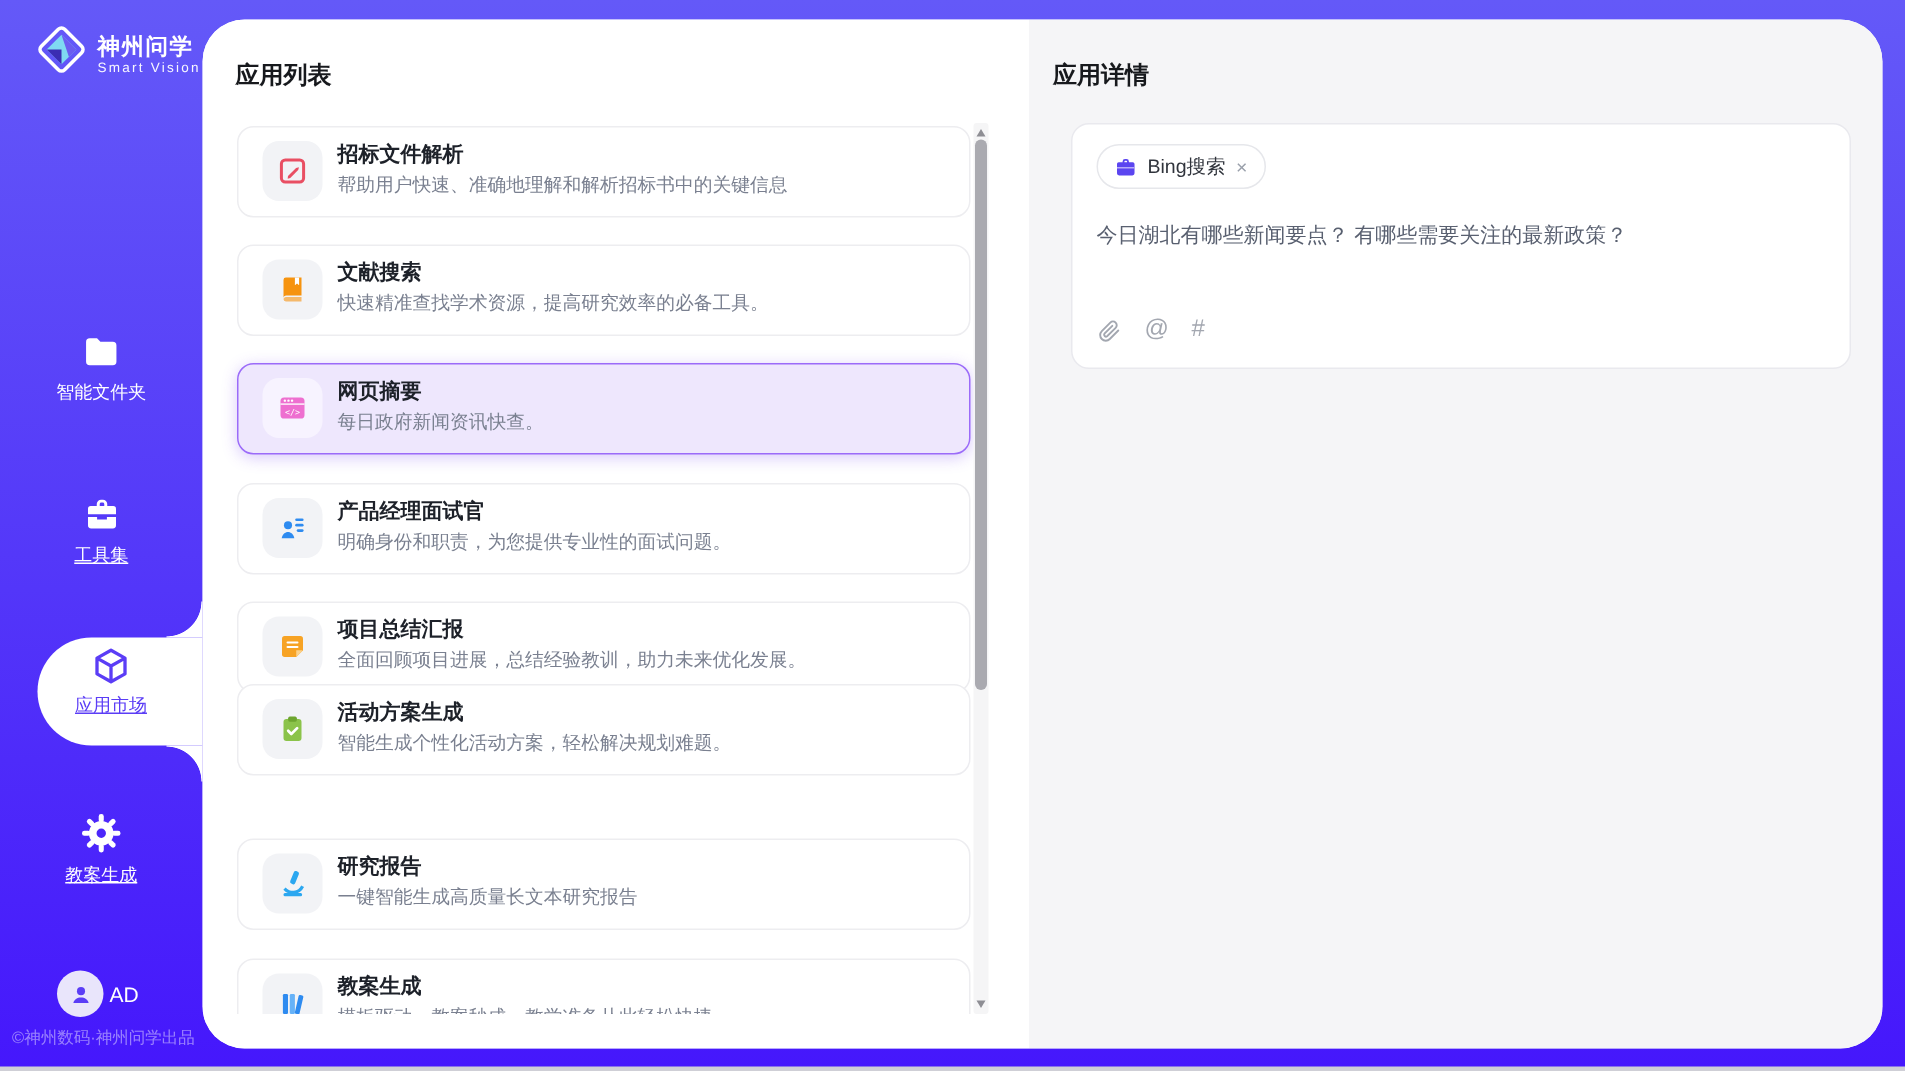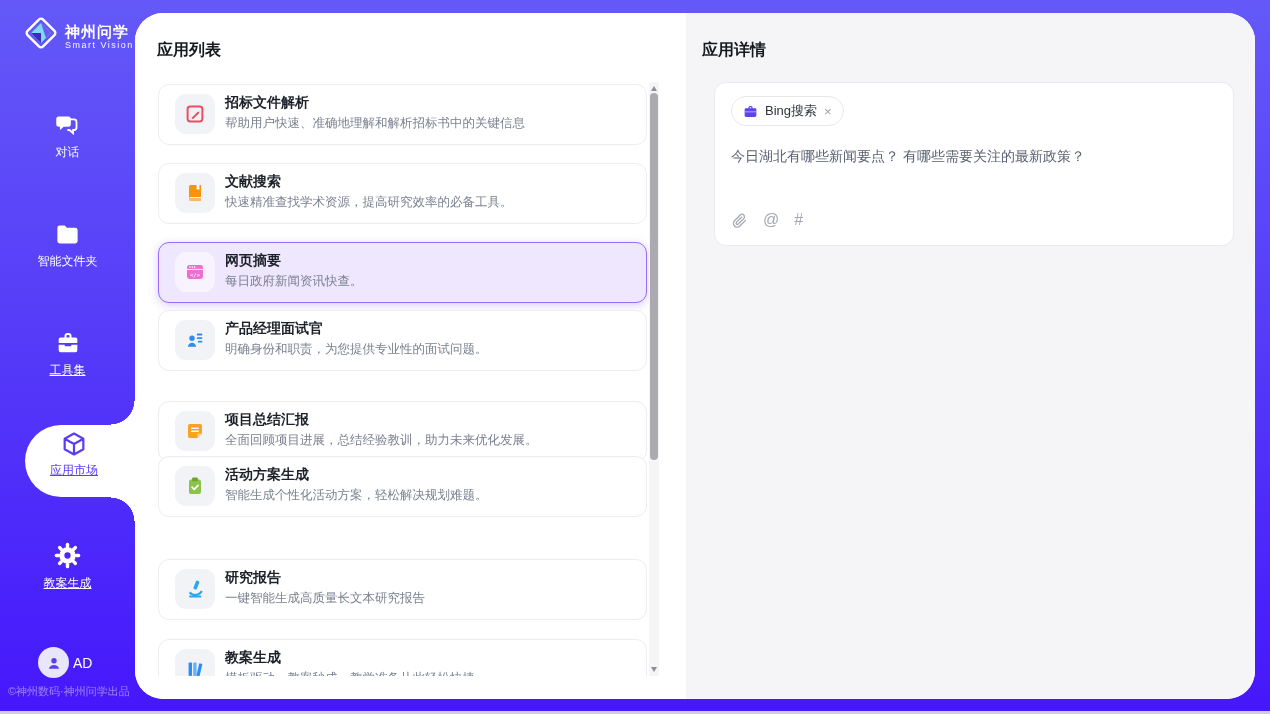--- a/index.html
+++ b/index.html
@@ -84,27 +84,20 @@
           <path d="M10 10h14v7z" fill="#6b5cf0"></path>
           <path d="M10 24l7-7 7 7z" fill="#3b2db3"></path>
         </g>
       </svg>
       <div>
         <div class="logo-name">神州问学</div>
         <div class="logo-sub">Smart Vision</div>
       </div>
     </div>
 
-    <div class="nav-item" style="top:112px;">
-      <svg width="27" height="27" viewBox="0 0 24 24">
-        <path fill="none" stroke="#fff" stroke-width="1.6" d="M9.5 6.5h8.2A2.3 2.3 0 0120 8.8v4.9a2.3 2.3 0 01-2.3 2.3H17v2.8l-3.2-2.8h-2"></path>
-        <path fill="#fff" d="M4.3 4h8.4A2.3 2.3 0 0115 6.3v4.4a2.3 2.3 0 01-2.3 2.3H8.6l-3.3 2.9v-2.9h-1A2.3 2.3 0 012 10.7V6.3A2.3 2.3 0 014.3 4z"></path>
-      </svg>
-      <span class="nav-label">对话</span>
-    </div>
 
     <div class="nav-item" style="top:221px;">
       <svg width="27" height="27" viewBox="0 0 24 24">
         <path fill="#fff" d="M3 6.2A2.2 2.2 0 015.2 4h4.3l2 2.1h7.3A2.2 2.2 0 0121 8.3v9.5a2.2 2.2 0 01-2.2 2.2H5.2A2.2 2.2 0 013 17.8z"></path>
       </svg>
       <span class="nav-label">智能文件夹</span>
     </div>
 
     <div class="nav-item" style="top:329px;">
       <svg width="28" height="28" viewBox="0 0 24 24">
@@ -194,21 +187,21 @@
                 <circle cx="7.3" cy="5.1" r=".8" fill="#fff"></circle>
                 <circle cx="9.7" cy="5.1" r=".8" fill="#fff"></circle>
               <rect x="2" y="6.9" width="16" height="1" fill="#fff" opacity=".9"></rect>
               <text x="10" y="14.6" font-size="5.6" fill="#fff" text-anchor="middle" font-family="DejaVu Sans Mono, monospace">&lt;/&gt;</text>
             </svg>
           </div>
           <div class="app-title">网页摘要</div>
           <div class="app-desc">每日政府新闻资讯快查。</div>
         </div>
 
-        <div class="app-card" style="top:228px;">
+        <div class="app-card" style="top:240px;">
           <div class="app-icon">
             <svg width="20" height="20" viewBox="0 0 20 20">
               <g fill="#2e8bf0">
                 <circle cx="7" cy="8.2" r="2.7"></circle>
                 <path d="M2.8 16.8c.5-2.6 2.3-4.1 4.2-4.1s3.7 1.5 4.2 4.1z"></path>
                 <rect x="11.8" y="3.6" width="5.6" height="1.8" rx=".9"></rect>
                 <rect x="11.8" y="7.2" width="5.6" height="1.8" rx=".9"></rect>
                 <rect x="12.8" y="10.8" width="4.6" height="1.8" rx=".9"></rect>
               </g>
             </svg>

